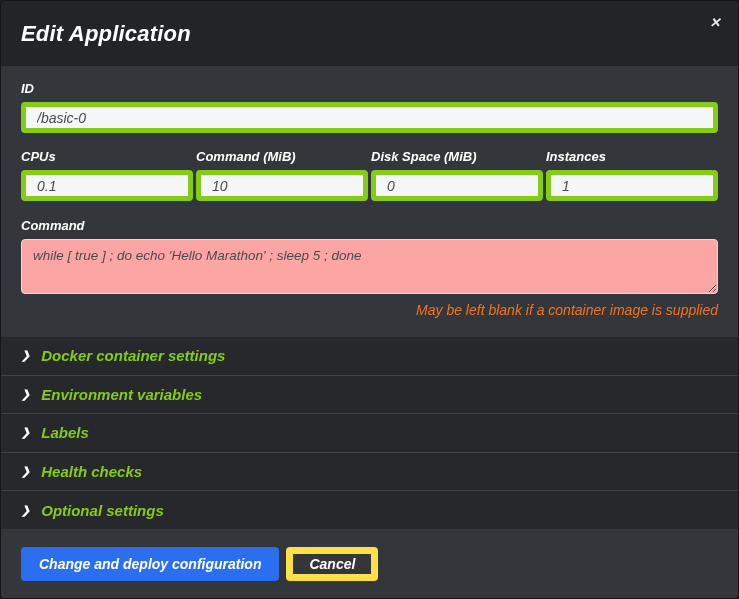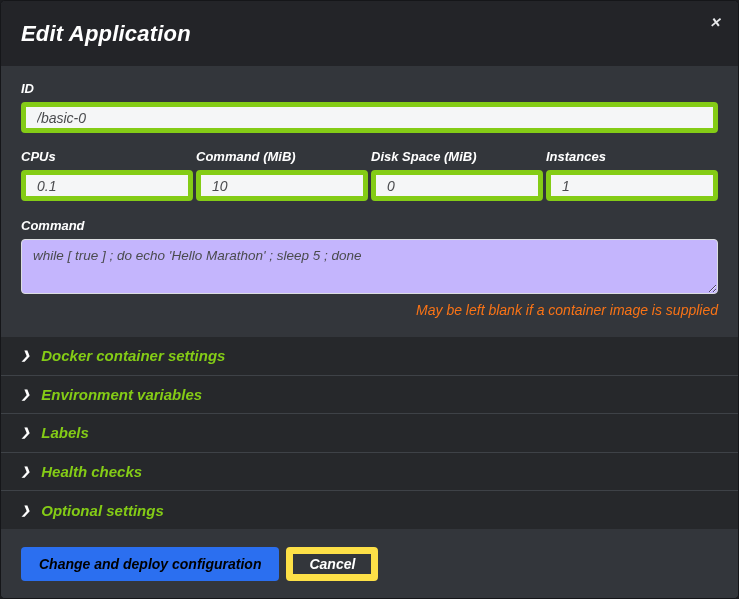--- a/index.html
+++ b/index.html
@@ -64,21 +64,21 @@
   .fields-row {
     margin-top: 16px;
     display: grid;
     grid-template-columns: repeat(4, 1fr);
     column-gap: 3px;
   }
   .command-group { margin-top: 17px; }
   .command-textarea {
     width: 100%;
     height: 55px;
-    background: #c4b5fd;
+    background: #fca5a5;
     border: 1px solid #dcdee0;
     border-radius: 4px;
     padding: 8px 11px;
     font-family: "Liberation Sans", sans-serif;
     font-size: 13.5px;
     color: #4a4b4e;
     resize: vertical;
     outline: none;
   }
   .help-text {
@@ -124,21 +124,21 @@
     height: 34px;
     border-radius: 4px;
     font-family: "Liberation Sans", sans-serif;
     font-size: 14px;
     font-weight: bold;
     cursor: pointer;
     display: inline-flex; align-items: center;
   }
   .btn-primary {
     background: #2b6ff0;
-    color: #000000;
+    color: #ffffff;
     border: none;
     padding: 0 18px;
   }
   .btn-cancel {
     background: transparent;
     color: #ffffff;
     border: 7px solid #fde047;
     padding: 0 16px;
   }
 </style>

